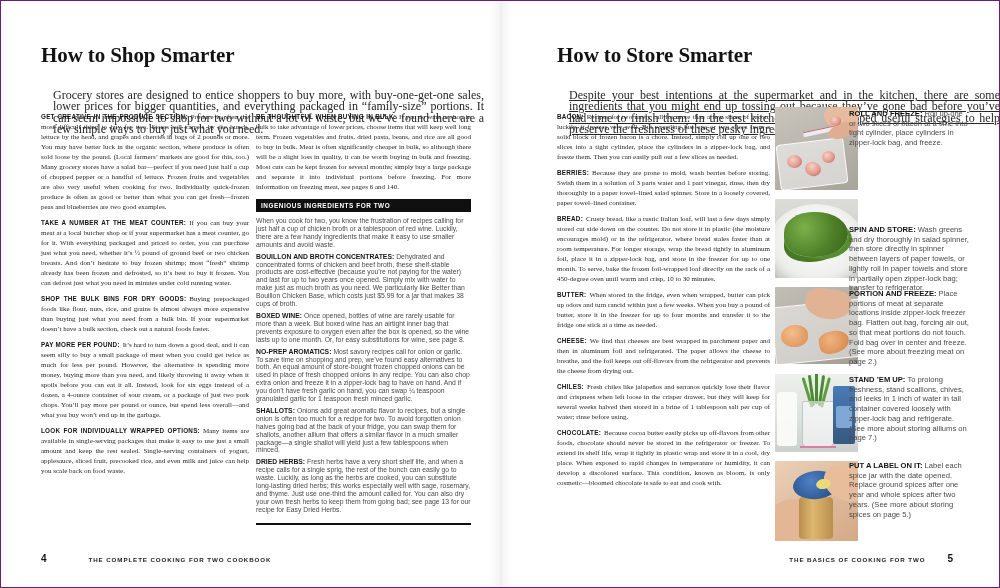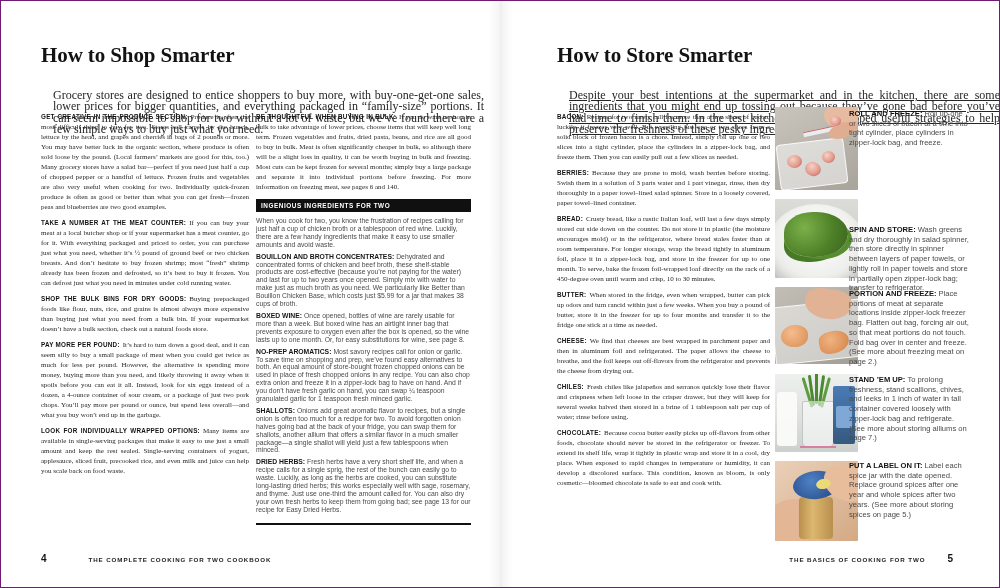--- a/index.html
+++ b/index.html
@@ -85,21 +85,21 @@
 <div class="spread">
   <div class="gutter"></div>
 
   <section class="page-l">
     <h1 class="title">How to Shop Smarter</h1>
     <p class="intro">Grocery stores are designed to entice shoppers to buy more, with buy-one-get-one sales, lower prices for bigger quantities, and everything packaged in “family-size” portions. It can seem impossible to shop for two without a lot of waste, but we’ve found there are a few simple ways to buy just what you need.</p>
 
     <div class="col colA">
       <p class="sec"><strong class="lead">GET CREATIVE IN THE PRODUCE SECTION:</strong><span>Produce is often the most difficult thing to buy for two. Stores sell carrots by the bunch, lettuce by the head, and grapes and cherries in bags of 2 pounds or more. You may have better luck in the organic section, where produce is often sold loose by the pound. (Local farmers’ markets are good for this, too.) Many grocery stores have a salad bar—perfect if you need just half a cup of chopped pepper or a handful of lettuce. Frozen fruits and vegetables are also very useful when cooking for two. Individually quick-frozen produce is often as good or better than what you can get fresh—frozen peas and blueberries are two good examples.</span></p>
       <p class="sec"><strong class="lead">TAKE A NUMBER AT THE MEAT COUNTER:</strong><span>If you can buy your meat at a local butcher shop or if your supermarket has a meat counter, go for it. With everything packaged and priced to order, you can purchase just what you need, whether it’s ½ pound of ground beef or two chicken breasts. And don’t hesitate to buy frozen shrimp; most “fresh” shrimp already has been frozen and defrosted, so it’s best to buy it frozen. You can defrost just what you need in minutes under cold running water.</span></p>
-      <p class="sec"><strong class="lead">SHOP THE BULK BINS FOR DRY GOODS:</strong><span>Buying prepackaged foods like flour, nuts, rice, and grains is almost always more expensive than buying just what you need from a bulk bin. If your supermarket doesn’t have a bulk section, check out a natural foods store.</span></p>
+      <p class="sec"><strong class="lead">SHOP THE BULK BINS FOR DRY GOODS:</strong><span>Buying prepackaged foods like flour, nuts, rice, and grains is almost always more expensive than buying just what you need from a bulk bin. If your supermarket doesn’t have a bulk section, check out a natural foods faster.</span></p>
       <p class="sec"><strong class="lead">PAY MORE PER POUND:</strong><span>It’s hard to turn down a good deal, and it can seem silly to buy a small package of meat when you could get twice as much for less per pound. However, the alternative is spending more money, buying more than you need, and likely throwing it away when it spoils before you can eat it all. Instead, look for six eggs instead of a dozen, a 4-ounce container of sour cream, or a package of just two pork chops. You’ll pay more per pound or ounce, but spend less overall—and what you buy won’t end up in the garbage.</span></p>
       <p class="sec"><strong class="lead">LOOK FOR INDIVIDUALLY WRAPPED OPTIONS:</strong><span>Many items are available in single-serving packages that make it easy to use just a small amount and keep the rest sealed. Single-serving containers of yogurt, applesauce, sliced fruit, precooked rice, and even milk and juice can help you scale back on food waste.</span></p>
     </div>
 
     <div class="col colB">
       <p class="sec"><strong class="lead">BE THOUGHTFUL WHEN BUYING IN BULK:</strong><span>If you do want to shop in bulk to take advantage of lower prices, choose items that will keep well long term. Frozen vegetables and fruits, dried pasta, beans, and rice are all good to buy in bulk. Meat is often significantly cheaper in bulk, so although there will be a slight loss in quality, it can be worth buying in bulk and freezing. Most cuts can be kept frozen for several months; simply buy a large package and separate it into individual portions before freezing. For more information on freezing meat, see pages 6 and 140.</span></p>
 
       <aside class="ing-box">
         <div class="box-bar">INGENIOUS INGREDIENTS FOR TWO</div>
         <p class="box-p">When you cook for two, you know the frustration of recipes calling for just half a cup of chicken broth or a tablespoon of red wine. Luckily, there are a few handy ingredients that make it easy to use smaller amounts and avoid waste.</p>

